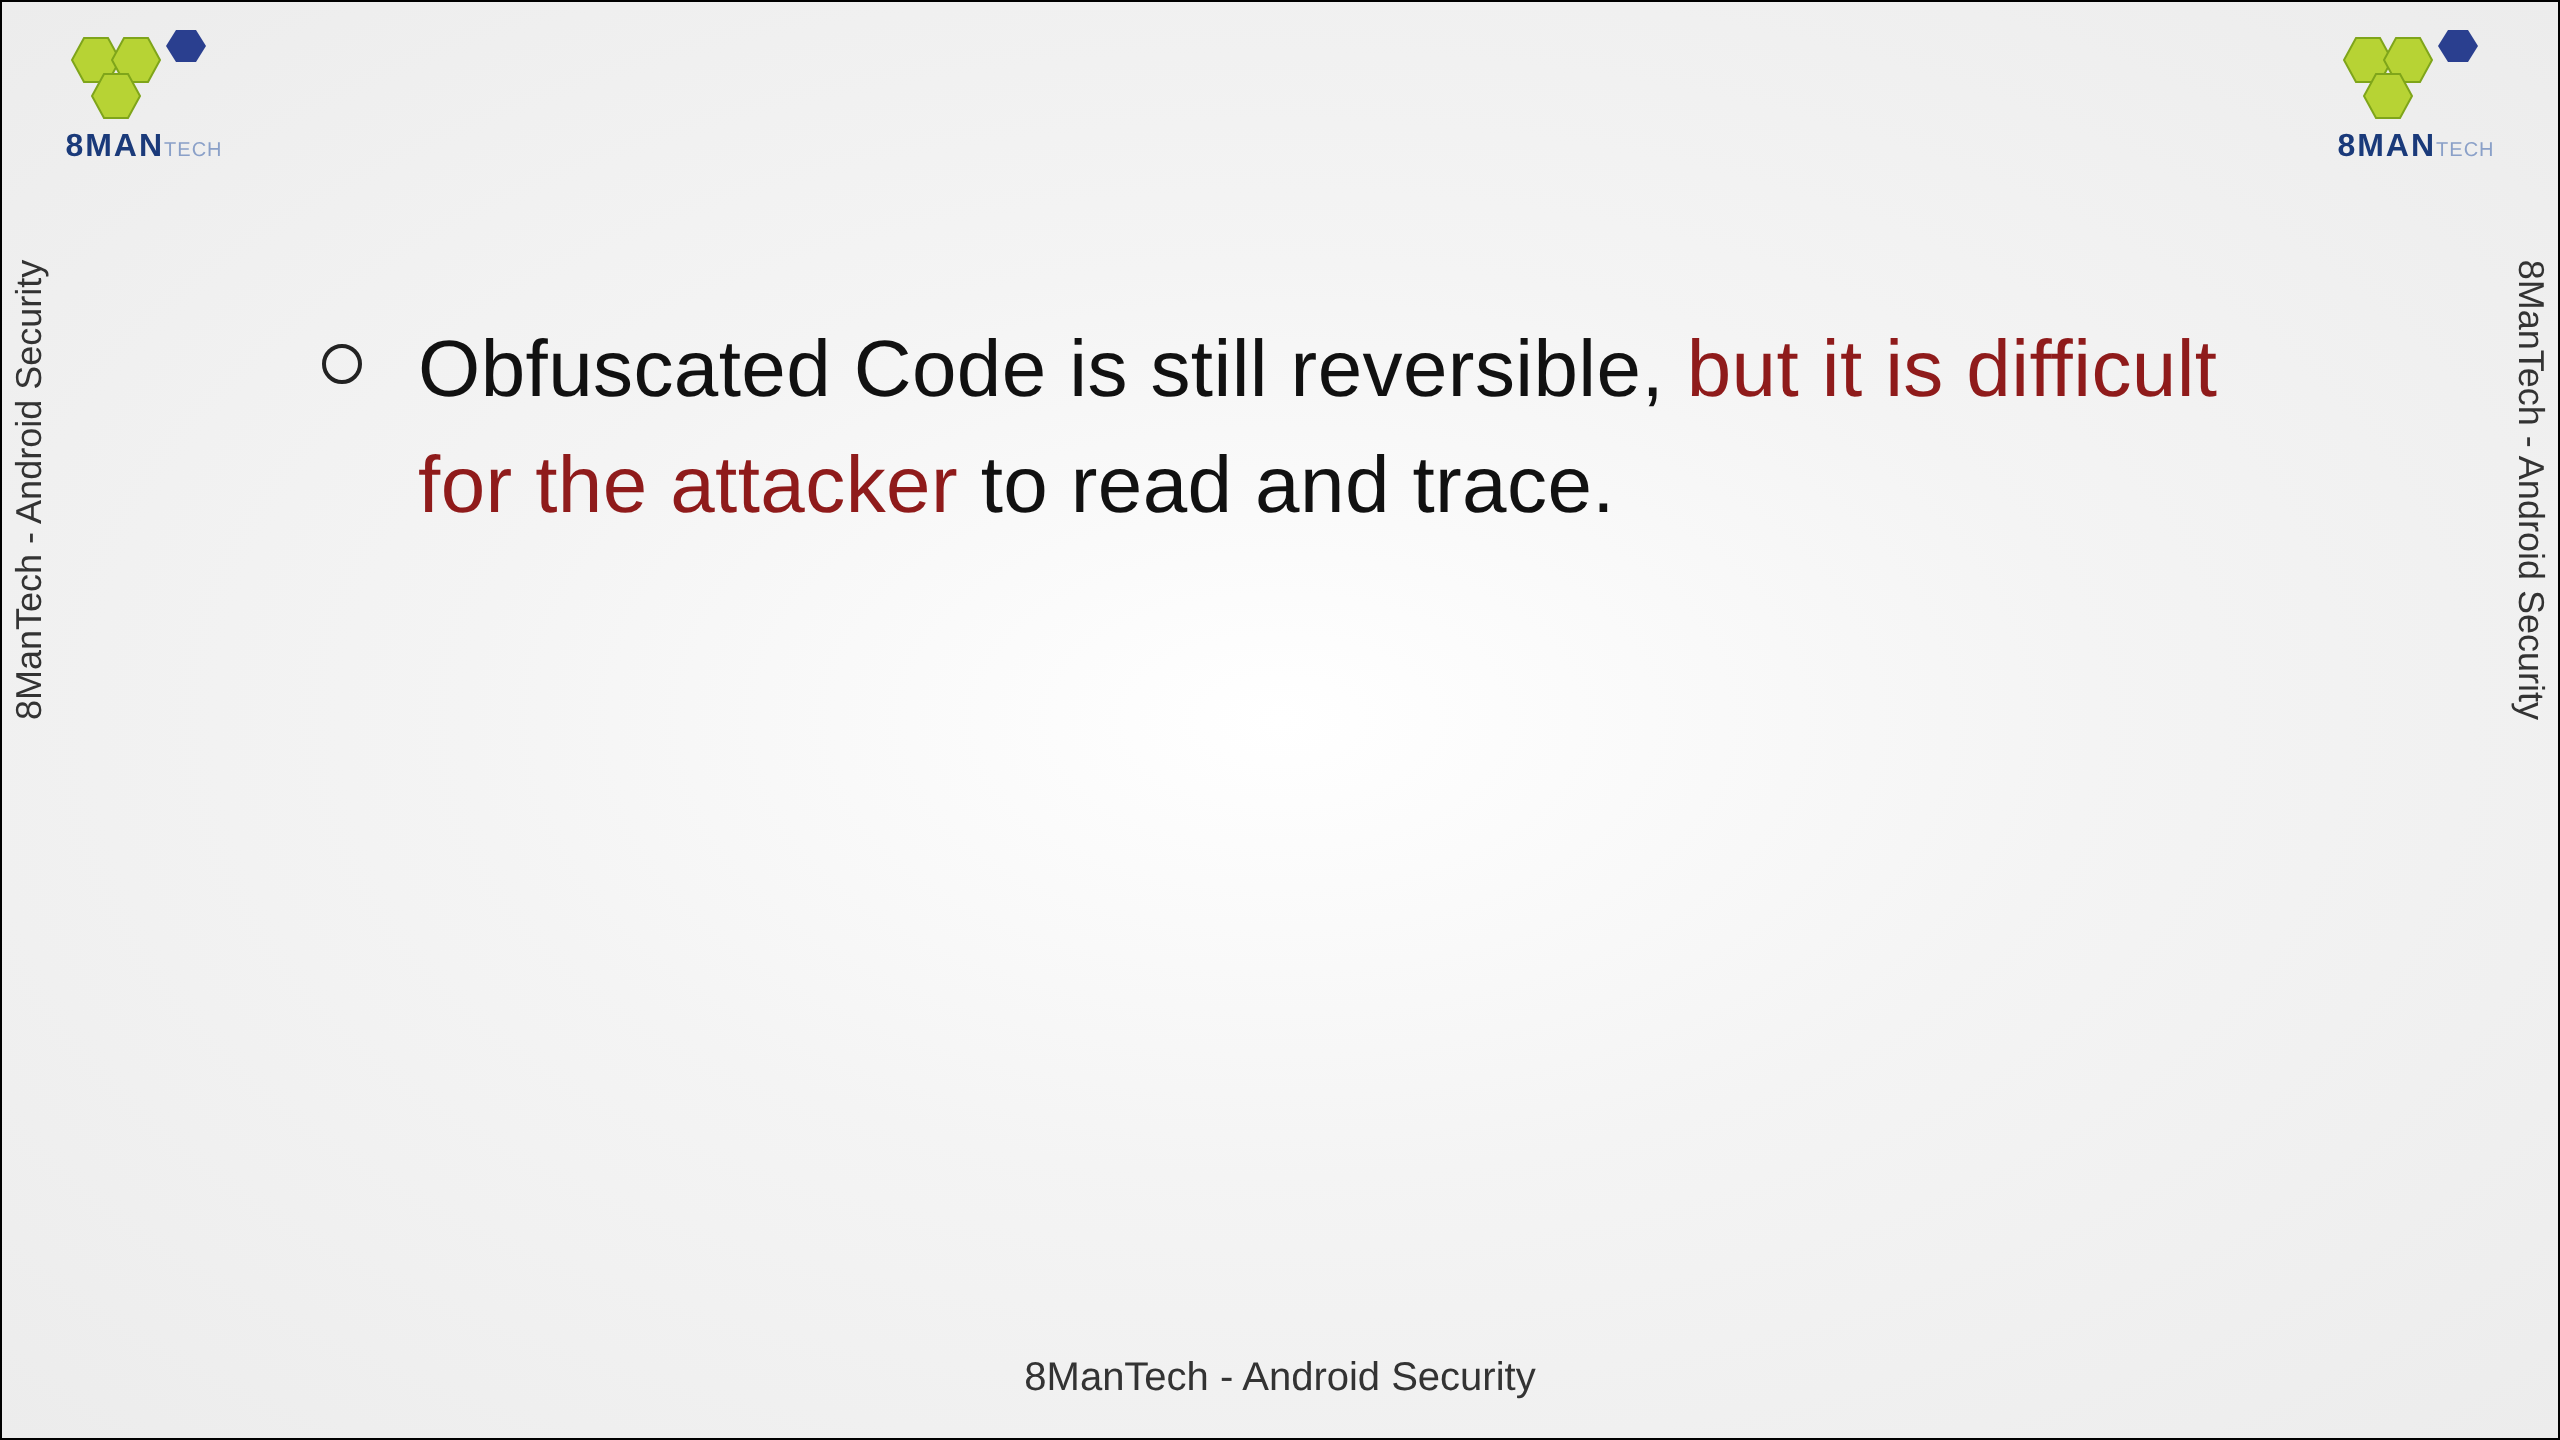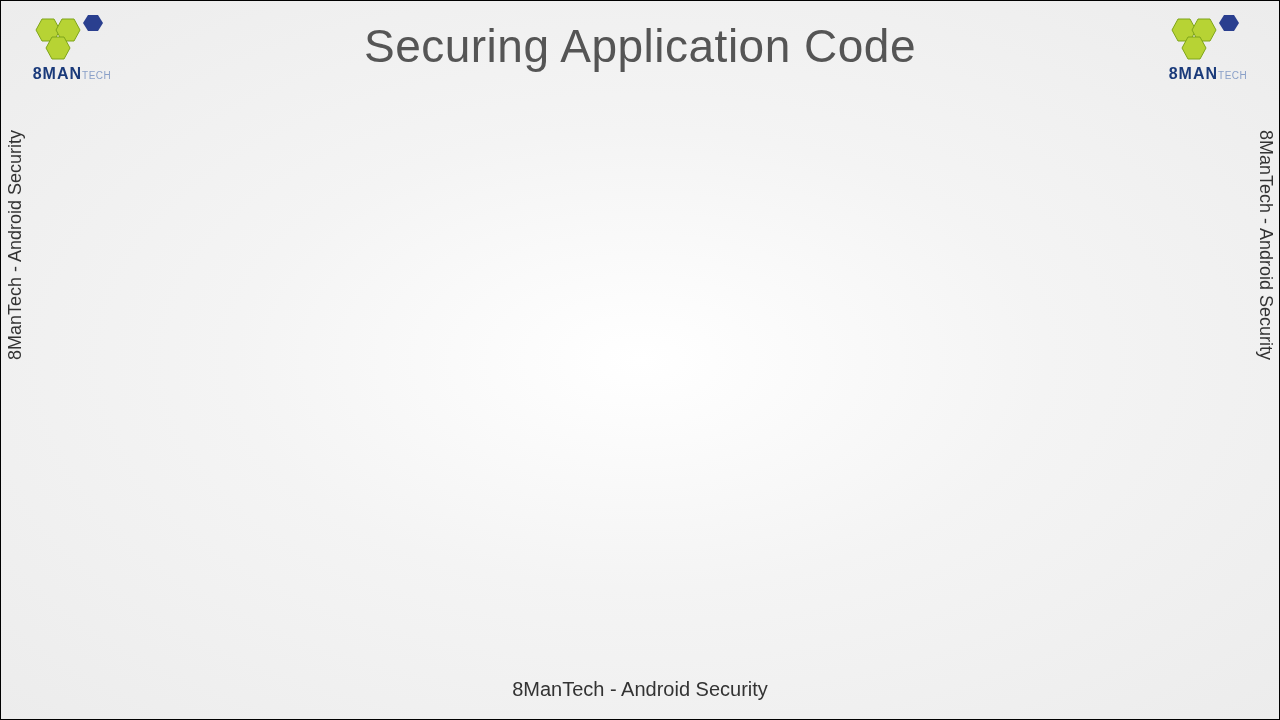--- a/index.html
+++ b/index.html
@@ -85,21 +85,20 @@
     font-weight: 400;
     letter-spacing: 0.2px;
   }
   .emph { color: #8f1b1b; }
 </style>
 </head>
 <body>
 
 <div class="slide">
 
-  <div class="title">Securing Application Code</div>
 
   <div class="logo left">
     <svg width="88" height="50" viewBox="0 0 88 50">
       <polygon points="14,6 26,6 32,17 26,28 14,28 8,17" fill="#b7d334" stroke="#7fa51a" stroke-width="1"></polygon>
       <polygon points="34,6 46,6 52,17 46,28 34,28 28,17" fill="#b7d334" stroke="#7fa51a" stroke-width="1"></polygon>
       <polygon points="24,24 36,24 42,35 36,46 24,46 18,35" fill="#b7d334" stroke="#7fa51a" stroke-width="1"></polygon>
       <polygon points="60,2 70,2 75,10 70,18 60,18 55,10" fill="#2a3f8f"></polygon>
     </svg>
     <div class="logo-text">
       <span class="eight">8MAN</span><span class="tech">TECH</span>
@@ -115,17 +114,21 @@
     </svg>
     <div class="logo-text">
       <span class="eight">8MAN</span><span class="tech">TECH</span>
     </div>
   </div>
 
   <div class="side-label left">8ManTech - Android Security</div>
   <div class="side-label right">8ManTech - Android Security</div>
 
   <div class="content">
+      <div class="bullet">
+        <div class="bullet-marker"></div>
+        <div class="bullet-text"><span>Obfuscated Code is still reversible, </span><span class="emph">but it is difficult for the attacker</span><span> to read and trace.</span></div>
+      </div>
     </div>
 
   <div class="footer-label">8ManTech - Android Security</div>
 
 </div>
 
 </body></html>

